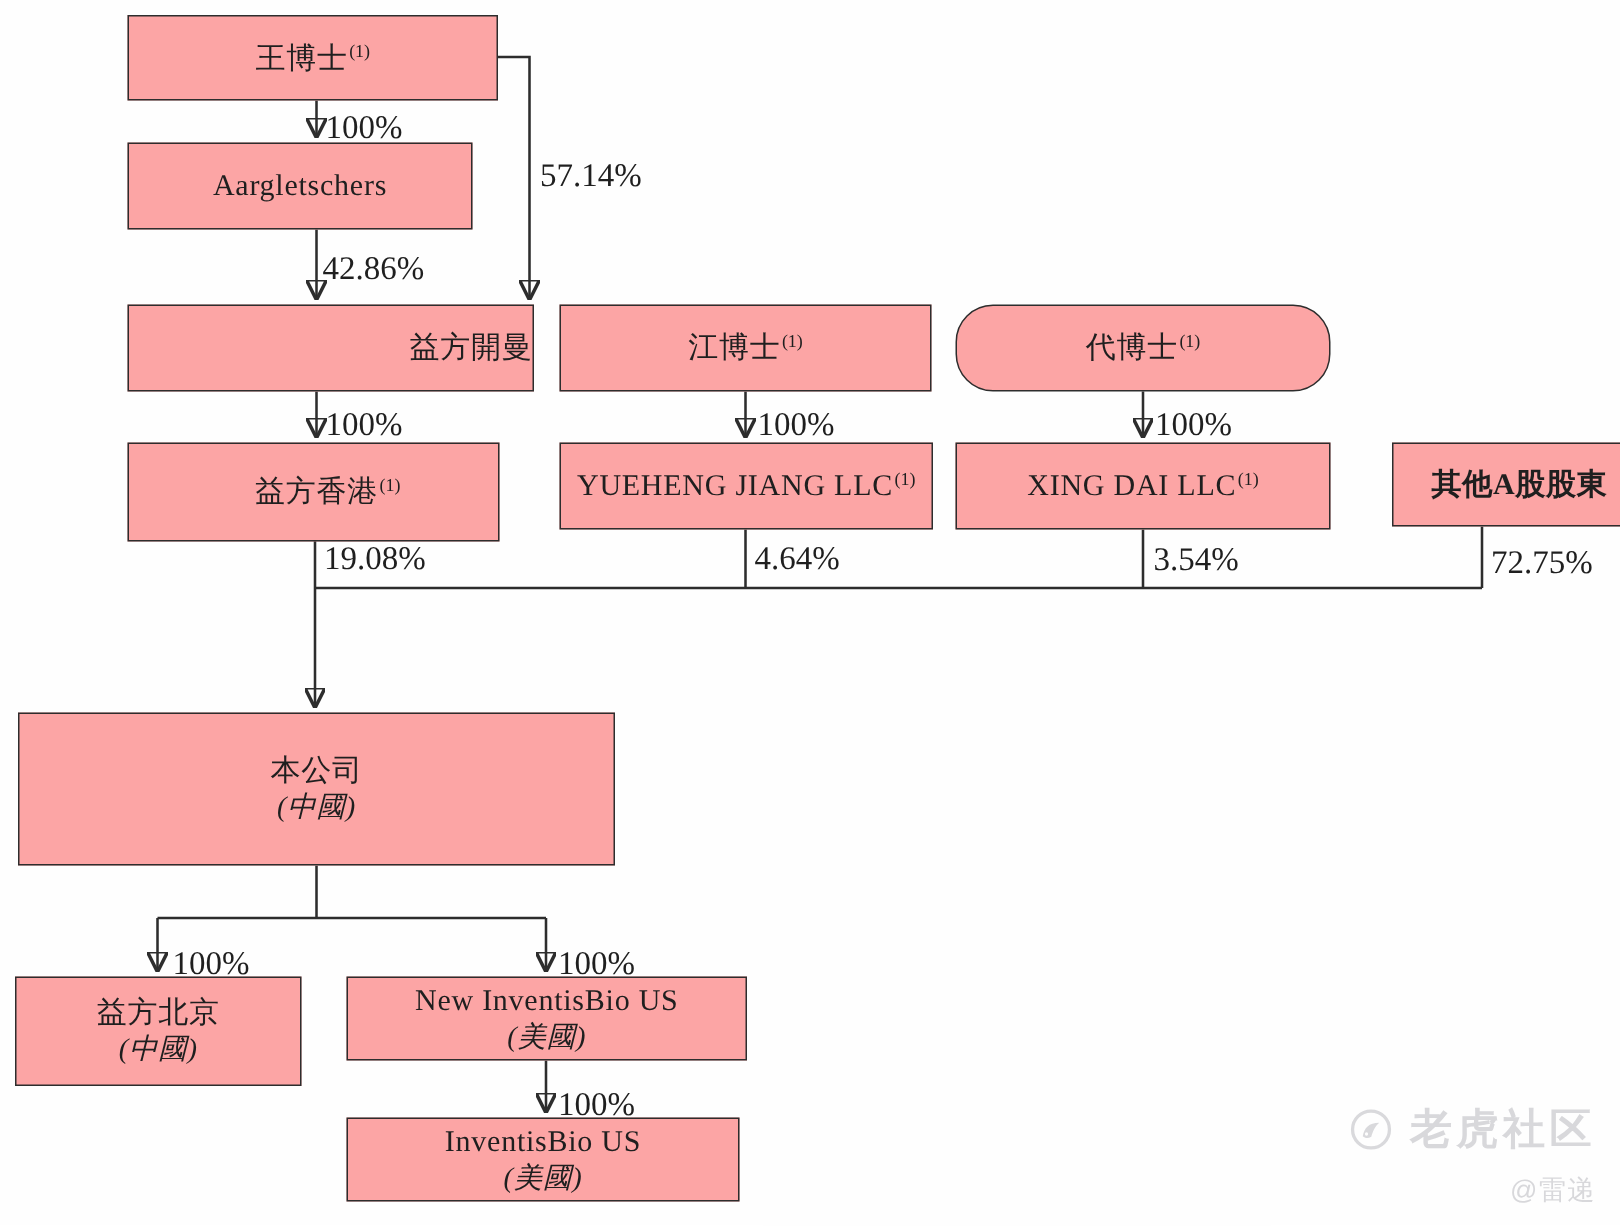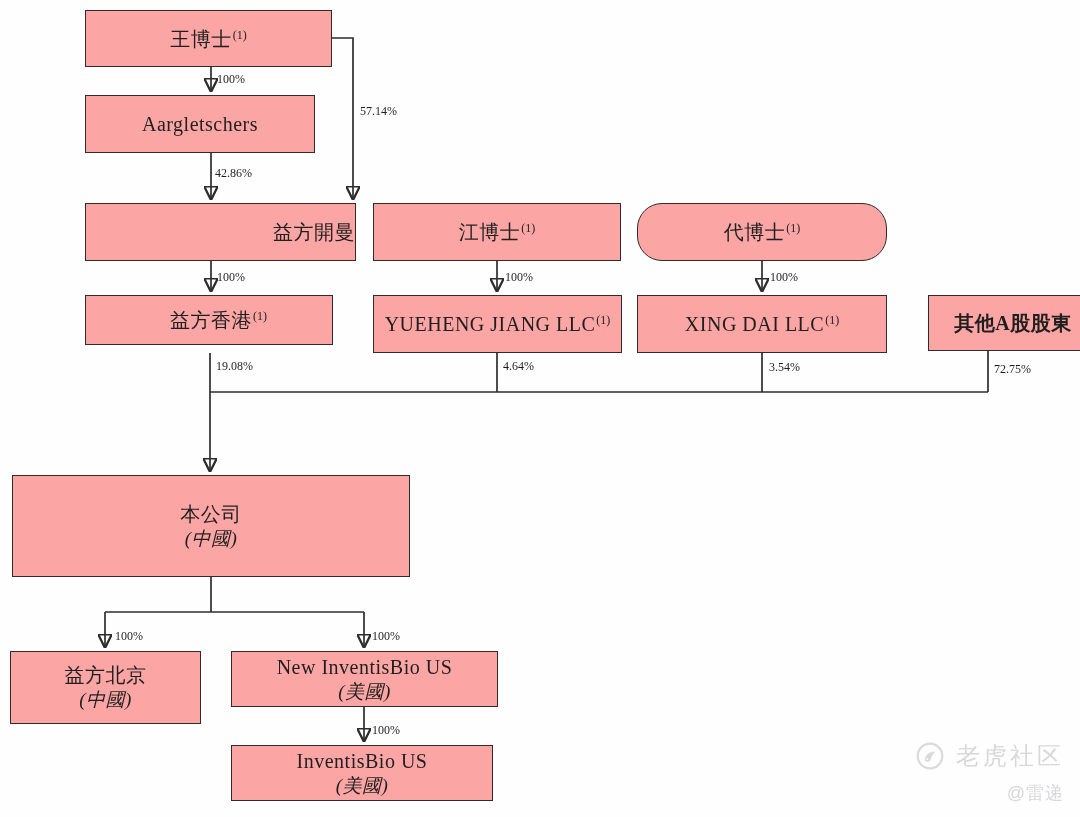--- a/index.html
+++ b/index.html
@@ -41,41 +41,42 @@
     vertical-align: 7px;
     letter-spacing: 0;
     margin-left: 1px;
   }
   .node .sub {
     font-style: italic;
     font-size: 19px;
   }
   .pct {
     position: absolute;
-    font-size: 12px;
+    font-size: 22px;
     color: #1f1f1f;
     white-space: nowrap;
   }
   .wm {
     position: absolute;
     right: 16px;
     bottom: 12px;
     text-align: right;
     color: #d8d8db;
     font-family: "Liberation Sans", "DejaVu Sans", sans-serif;
   }
   .wm-row {
     display: flex;
     align-items: center;
     justify-content: flex-end;
     gap: 12px;
   }
   .wm-brand {
-    font-size: 24px;
+    font-size: 28px;
     letter-spacing: 3px;
+    font-weight: bold;
   }
   .wm-logo { width: 28px; height: 28px; }
   .wm-credit {
     margin-top: 9px;
     font-size: 18px;
     letter-spacing: 1px;
   }
 </style>
 </head>
 <body>
@@ -118,21 +119,21 @@
   <div class="node" style="left:85px; top:203px; width:271px; height:58px;align-items:flex-end;">
     <div><span>益方開曼</span></div>
   </div>
   <div class="node" style="left:373px; top:203px; width:248px; height:58px;">
     <div><span>江博士</span><span class="sup">(1)</span></div>
   </div>
   <div class="node" style="left:637px; top:203px; width:250px; height:58px;border-radius:25px;">
     <div><span>代博士</span><span class="sup">(1)</span></div>
   </div>
 
-  <div class="node" style="left:85px; top:295px; width:248px; height:50px;padding-left:19px;">
+  <div class="node" style="left:85px; top:295px; width:248px; height:66px;padding-left:19px;">
     <div><span>益方香港</span><span class="sup">(1)</span></div>
   </div>
   <div class="node" style="left:373px; top:295px; width:249px; height:58px;">
     <div><span>YUEHENG JIANG LLC</span><span class="sup">(1)</span></div>
   </div>
   <div class="node" style="left:637px; top:295px; width:250px; height:58px;">
     <div><span>XING DAI LLC</span><span class="sup">(1)</span></div>
   </div>
   <div class="node" style="left:928px; top:295px; width:170px; height:56px;font-weight:bold;">
     <div><span>其他A股股東</span></div>

